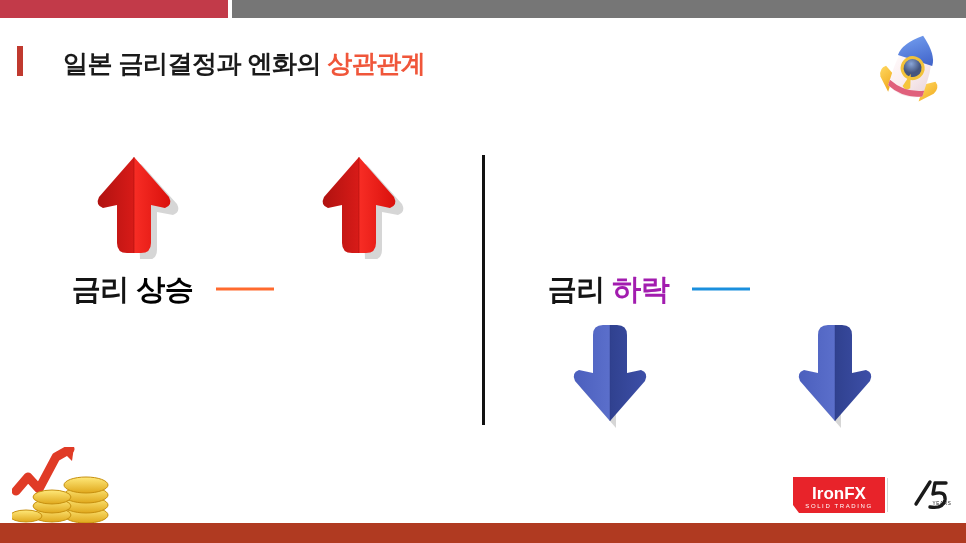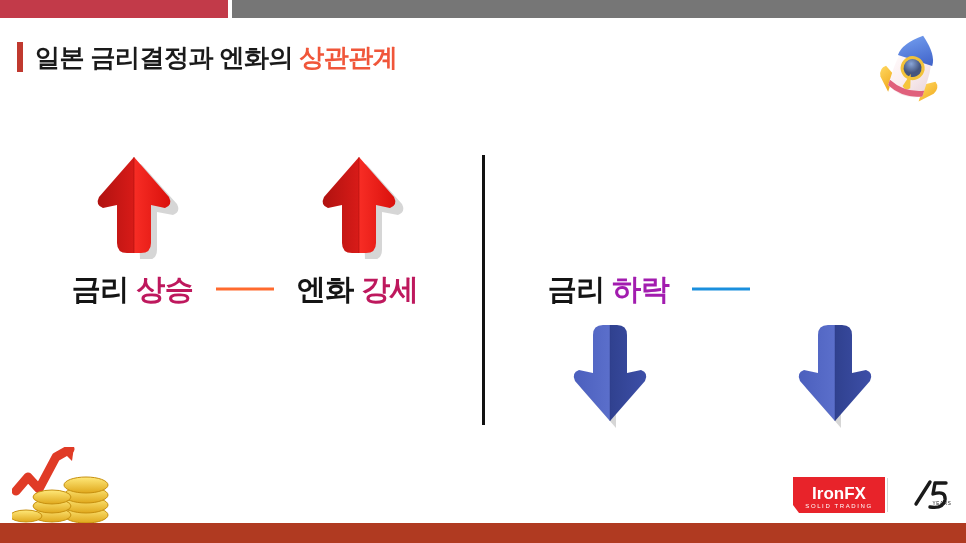--- a/index.html
+++ b/index.html
@@ -36,22 +36,23 @@
     height: 18px;
     background: #767676;
   }
 
   
   .title-row {
     position: absolute;
     left: 17px;
     top: 38px;
     display: flex;
-    align-items: center;
+    align-items: flex-end;
     height: 38px;
+    gap: 28px;
   }
   .title-accent {
     width: 6px;
     height: 30px;
     background: #c0392f;
     margin-right: 12px;
     flex: none;
   }
   .title-text {
     font-size: 25px;
@@ -128,21 +129,21 @@
     position: relative;
   }
   .label {
     font-size: 29px;
     font-weight: bold;
     color: #141414;
     white-space: nowrap;
     letter-spacing: -0.5px;
     line-height: 1;
   }
-  .label .hl-up   { color: #be185d; }
+  .label .hl-up   { color: #000000; }
   .label .hl-down { color: #a21caf; }
 
   .connector {
     position: absolute;
     top: 50%;
     left: 50%;
     transform: translate(-50%, -50%);
     width: 58px;
     height: 3px;
   }
@@ -274,23 +275,20 @@
             <path d="M41 2 L41 98" stroke="#a50f0d" stroke-width="1.2" opacity="0.45"></path>
           </g>
         </svg>
       </div>
     </div>
 
     <div class="label-row">
       <div class="label-cell">
         <div class="label"><span>금리 </span><span class="hl-up">상승</span></div>
       </div>
-      <div class="label-cell">
-        <div class="label"><span>엔화 </span><span class="hl-up">강세</span></div>
-      </div>
       <div class="connector up"></div>
     </div>
 
   </div>
 
   <div class="panel panel-right">
 
     <div class="label-row">
       <div class="label-cell">
         <div class="label"><span>금리 </span><span class="hl-down">하락</span></div>

